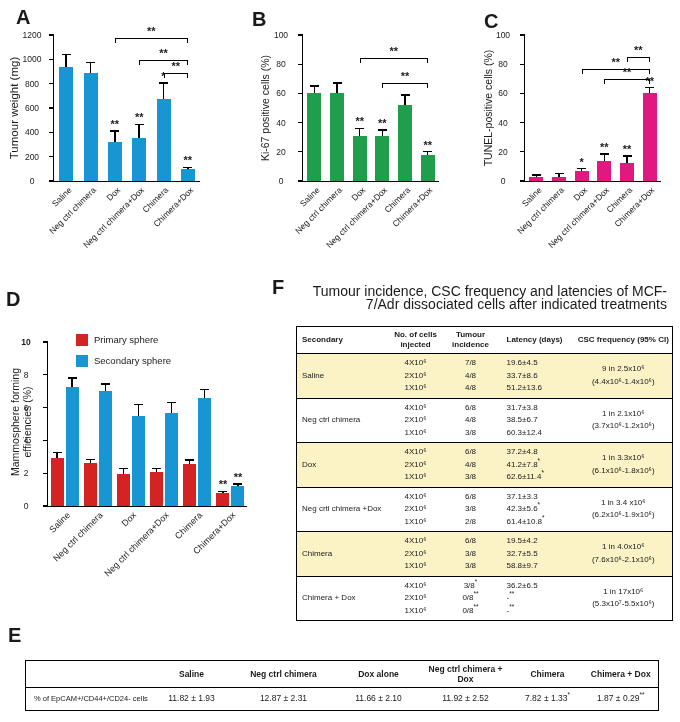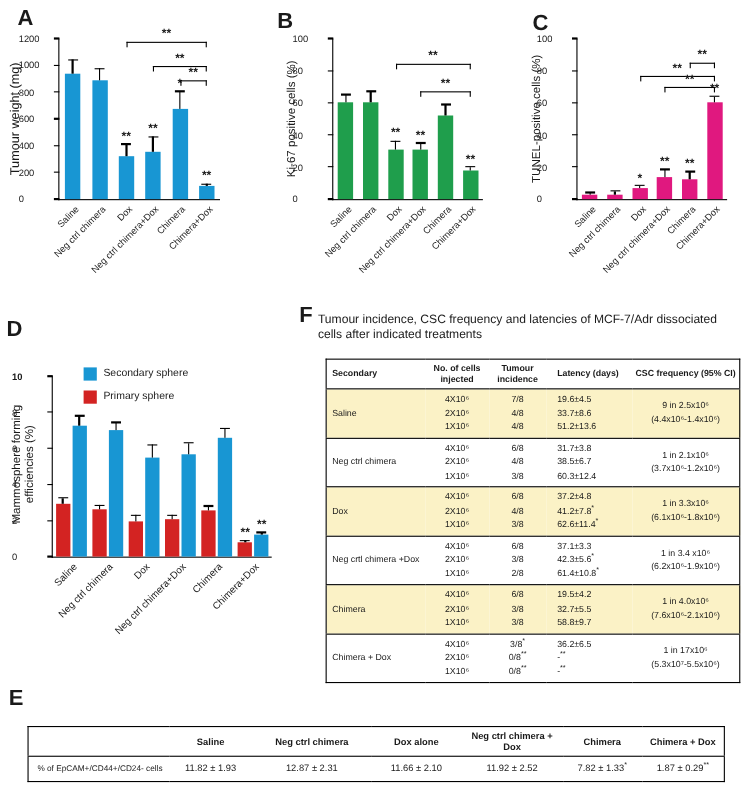--- a/index.html
+++ b/index.html
@@ -7,21 +7,21 @@
   #figure {
     position: relative; width: 680px; height: 722px;
     background: #fff; font-family: "Liberation Sans", sans-serif;
     color: #1a1a1a; overflow: hidden;
   }
   .panel-letter { position: absolute; font-size: 20px; font-weight: bold; color: #1a1a1a; }
   .plot {
     position: absolute;
     border-left: 1.8px solid #000; border-bottom: 1.8px solid #000;
   }
-  .ytick-label { position: absolute; right: 100%; margin-right: 7px; font-size: 8.5px; width: 30px; text-align: left; }
+  .ytick-label { position: absolute; right: 100%; margin-right: 7px; font-size: 8.5px; width: 30px; text-align: center; }
   .ytick-mark { position: absolute; right: 100%; width: 5px; height: 1.3px; background: #000; }
   .bar { position: absolute; }
   .err-line { position: absolute; width: 1.4px; background: #000; }
   .err-cap { position: absolute; width: 9px; height: 1.4px; background: #000; }
   .sig { position: absolute; transform: translateX(-50%); font-weight: bold; font-size: 11px; }
   .xlabel {
     position: absolute; font-size: 8.5px; white-space: nowrap;
     transform: rotate(-45deg); transform-origin: 100% 0; text-align: right;
   }
   .plot-d .xlabel { font-size: 9px; }
@@ -33,21 +33,21 @@
   .ylabel {
     position: absolute; transform: translate(-50%,-50%) rotate(-90deg);
     white-space: nowrap; font-size: 10.5px; text-align: center;
   }
   .ylabel-a { font-size: 11.5px; }
   .ylabel-d { line-height: 12px; font-size: 10.5px; }
   .legend { position: absolute; left: 28px; top: -13px; }
   .legend-item { display: flex; align-items: center; height: 21px; }
   .legend-swatch { width: 12px; height: 12px; display: inline-block; margin-right: 6px; }
   .legend-label { font-size: 9.5px; }
-  .table-title { position: absolute; font-size: 11px; line-height: 13px; color: #1a1a1a; }
+  .table-title { position: absolute; font-size: 14px; line-height: 13px; color: #1a1a1a; text-align: right; }
   table.data-table { position: absolute; border-collapse: collapse; table-layout: fixed; background: #fff; border: 1.6px solid #000; }
   sup { font-size: 6.5px; vertical-align: super; line-height: 0; }
   
   #tableF { left: 296px; top: 326px; width: 376px; }
   #tableF thead th { border-bottom: 1.6px solid #000; font-size: 8px; font-weight: bold; text-align: center; padding: 3px 2px; vertical-align: middle; line-height: 10px; }
   #tableF thead th:first-child { text-align: left; padding-left: 5px; }
   #tableF thead th.th-lat { text-align: left; padding-left: 10px; }
   #tableF tbody tr { border-top: 1.3px solid #000; }
   #tableF tbody tr:first-child { border-top: none; }
   #tableF td { font-size: 8px; padding: 3px 2px; vertical-align: middle; text-align: center; }
@@ -275,26 +275,26 @@
       <div class="err-line" style="left: 174.217px; top: 149.24px; height: 1.64px;"></div>
       <div class="err-cap" style="left: 170.417px; top: 148.54px;"></div>
       <div class="sig" style="left: 174.917px; top: 136.24px;">**</div>
       <div class="bar" style="left: 183.417px; top: 144.32px; width: 13px; height: 19.68px; background: rgb(24, 150, 211);"></div>
       <div class="err-line" style="left: 189.217px; top: 141.86px; height: 2.46px;"></div>
       <div class="err-cap" style="left: 185.417px; top: 141.16px;"></div>
       <div class="sig" style="left: 189.917px; top: 128.86px;">**</div>
       <div class="xlabel" style="right: 16.5833px; top: 168px;">Chimera+Dox</div>
       <div class="legend">
         <div class="legend-item">
+          <span class="legend-swatch" style="background: rgb(211, 35, 34);"></span>
+          <span class="legend-label">Primary sphere</span>
+        </div>
+        <div class="legend-item">
           <span class="legend-swatch" style="background: rgb(24, 150, 211);"></span>
           <span class="legend-label">Secondary sphere</span>
-        </div>
-        <div class="legend-item">
-          <span class="legend-swatch" style="background: rgb(211, 35, 34);"></span>
-          <span class="legend-label">Primary sphere</span>
         </div>
       </div>
     </div>
 
   <div class="panel-letter" style="left:272px;top:276px;">F</div>
   <div class="table-title" style="left:289px;top:285px;width:378px;">Tumour incidence, CSC frequency and latencies of MCF-7/Adr dissociated cells after indicated treatments</div>
   <table class="data-table" id="tableF">
     <colgroup>
       <col style="width:90px">
         <col style="width:58px">

